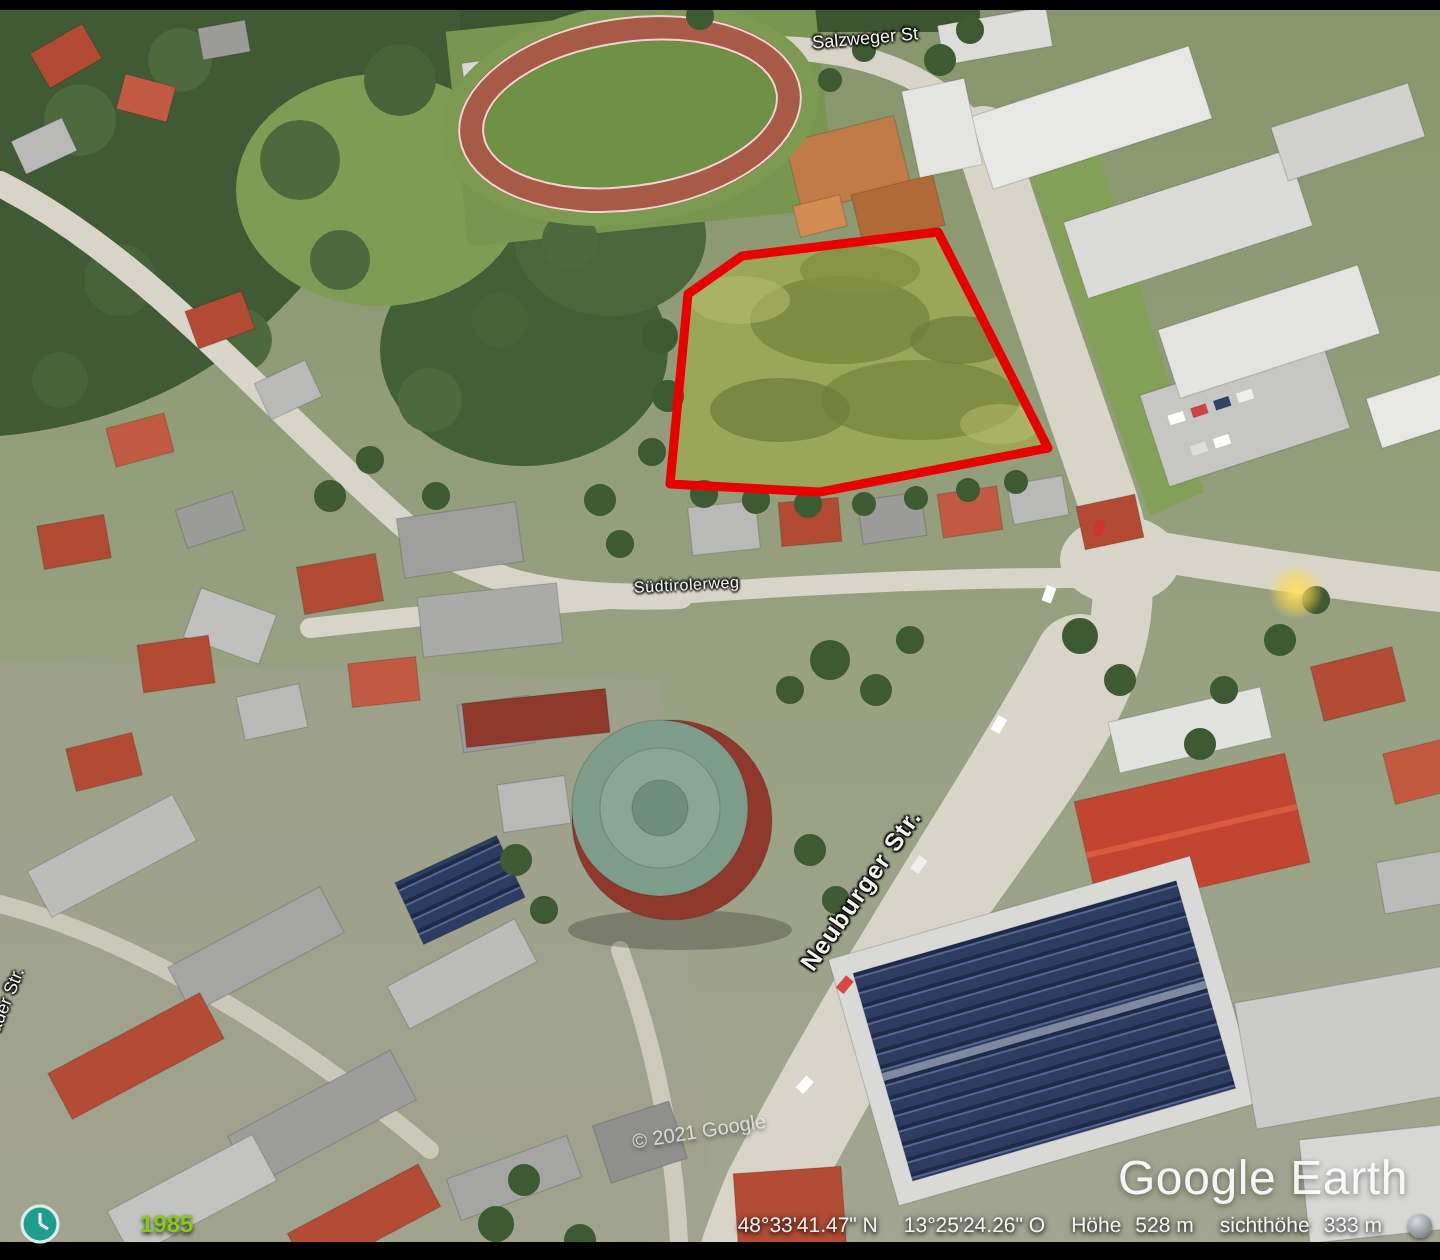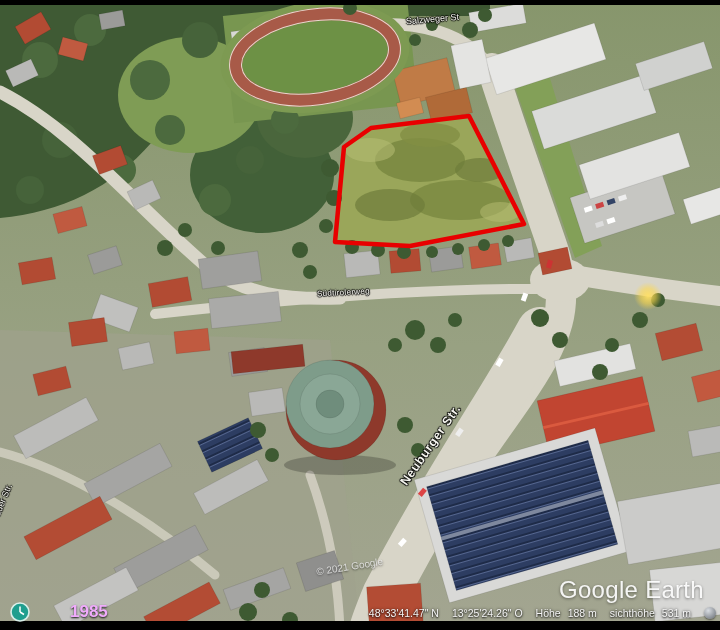--- a/index.html
+++ b/index.html
@@ -29,21 +29,21 @@
   
   .statusbar{position:absolute;right:4px;bottom:11px;z-index:5;display:flex;
              align-items:center;gap:13px;color:#f4f4f4;font-size:10.5px;
              text-shadow:0 1px 2px rgba(0,0,0,.85),0 0 3px rgba(0,0,0,.6);}
   .statusbar .pair{display:flex;gap:7px;}
   .globe{width:12px;height:12px;border-radius:50%;
          background:radial-gradient(circle at 35% 30%,#d9dde2,#878c93 70%,#5e636a);
          box-shadow:0 1px 2px rgba(0,0,0,.5);}
   .yearbadge{position:absolute;left:10px;bottom:8px;z-index:5;display:flex;
              align-items:center;gap:40px;}
-  .yeartext{color:#f0abfc;font-size:17px;font-weight:bold;
+  .yeartext{color:#84cc16;font-size:12px;font-weight:bold;
             text-shadow:0 1px 2px rgba(0,0,0,.9);}
 
   
   .ctl{position:absolute;right:0;top:0;width:70px;height:260px;z-index:5;}
 </style>
 </head>
 <body>
 
 <div class="stage">
 
@@ -299,24 +299,24 @@
       <line x1="10" y1="10" x2="14" y2="12.5" stroke="#ffffff" stroke-width="1.5"></line>
     </svg>
     <span class="yeartext">1985</span>
   </div>
 
   <div class="statusbar">
     <span>48°33'41.47" N</span>
     <span>13°25'24.26" O</span>
     <span class="pair">
       <span>Höhe</span>
-      <span>188 m</span>
+      <span>528 m</span>
     </span>
     <span class="pair">
       <span>sichthöhe</span>
-      <span>531 m</span>
+      <span>333 m</span>
     </span>
     <span class="globe"></span>
   </div>
 
   <div class="edgebar top"></div>
   <div class="edgebar bottom"></div>
 </div>
 
 </body></html>

